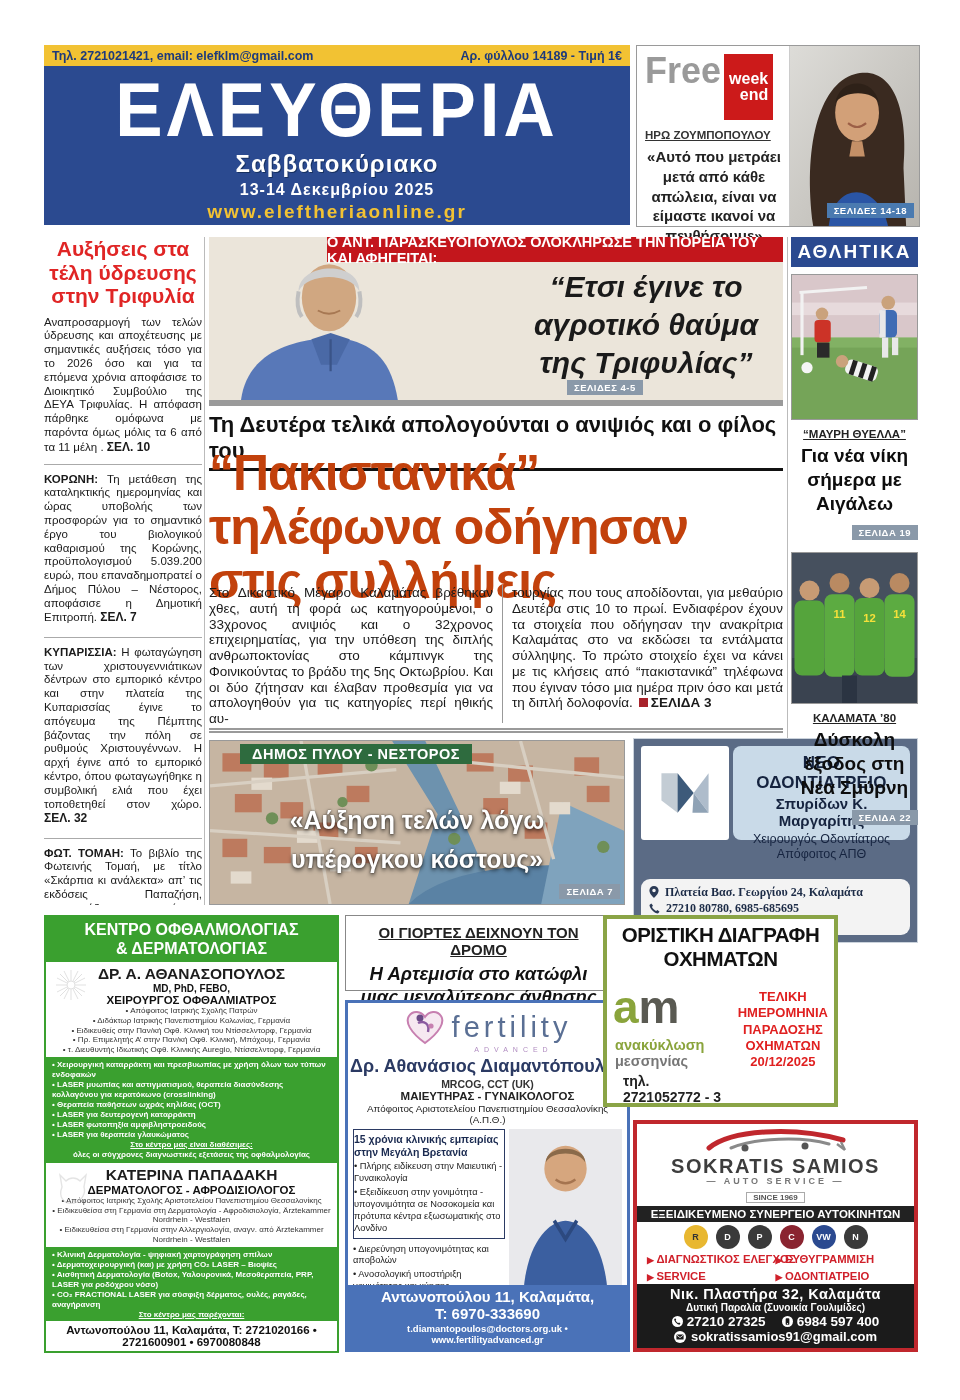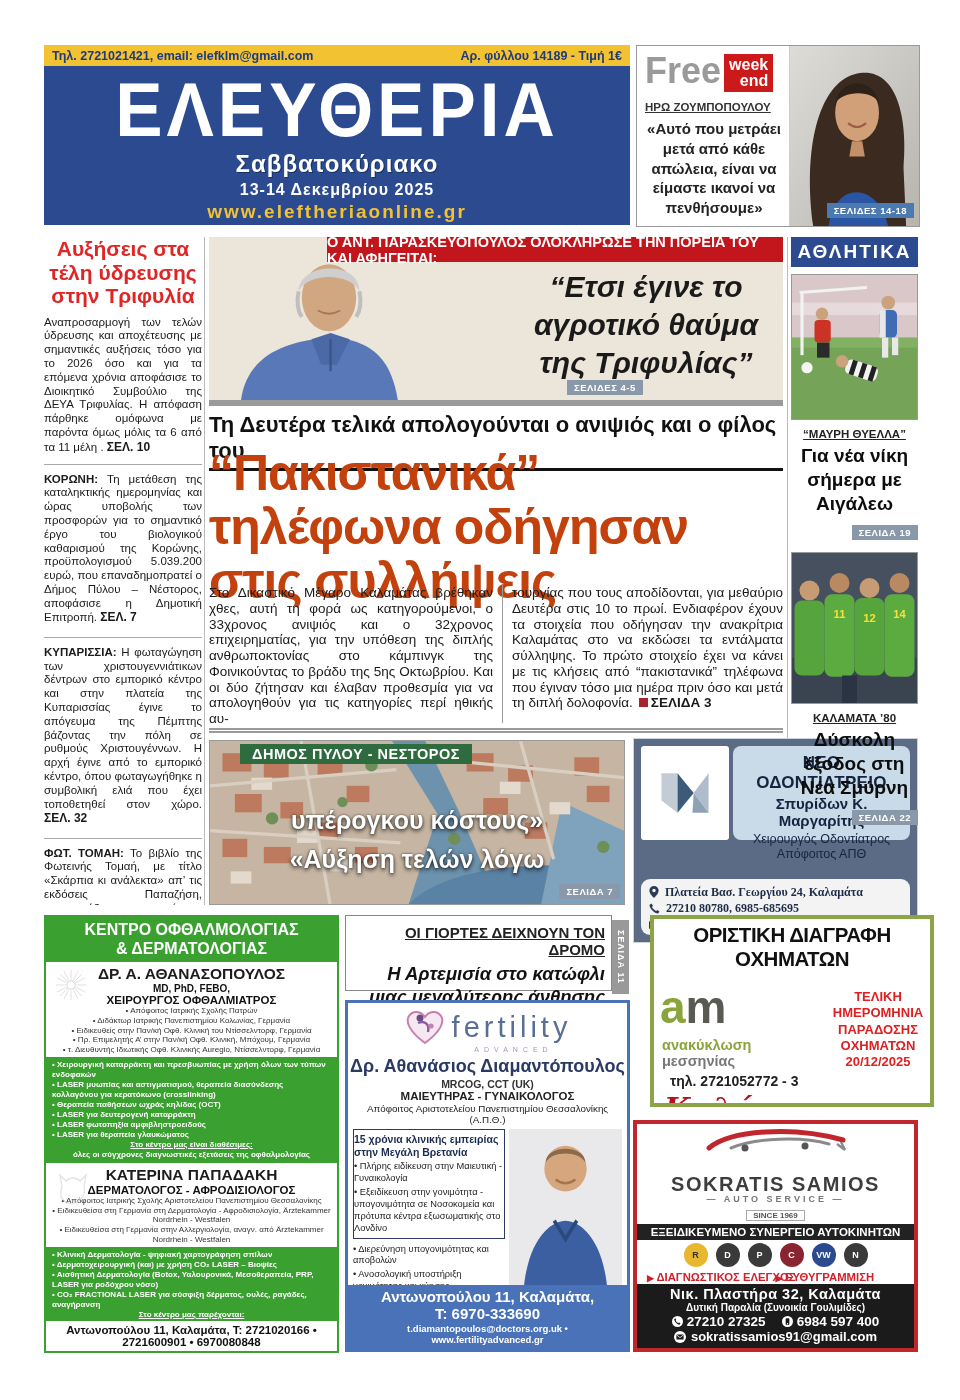--- a/index.html
+++ b/index.html
@@ -15,21 +15,21 @@
              transform:scaleY(1.08);margin-top:4px;}
   .mast-edition{font-size:24px;font-weight:bold;color:#fff;text-shadow:1px 1px 0 #16305f;letter-spacing:1px;}
   .mast-date{font-size:16px;font-weight:bold;color:#fff;margin-top:3px;letter-spacing:1px;}
   .mast-site{font-size:19px;font-weight:bold;color:#f2c233;margin-top:2px;letter-spacing:2px;}
   
   .freewk{left:636px;top:45px;width:282px;height:180px;border:1px solid #9a9a9a;background:#fff;display:flex;}
   .fw-left{width:152px;padding:6px 6px 4px 8px;box-sizing:border-box;}
   .fw-logo{display:flex;align-items:flex-start;}
   .fw-free{font-size:36px;font-weight:bold;color:#9a9a9a;line-height:38px;}
   .fw-box{background:#cc1a1a;color:#fff;font-weight:bold;font-size:16px;line-height:16px;
-          padding:3px 5px;margin-left:3px;margin-top:2px;}
+          padding:17px 5px;margin-left:3px;margin-top:2px;}
   .fw-box .l2{display:block;text-align:right;}
   .fw-author{font-size:11.5px;font-weight:bold;margin-top:9px;text-decoration:underline;color:#333;}
   .fw-quote{font-size:15px;font-weight:bold;line-height:1.32;margin-top:6px;text-align:center;color:#222;}
   .fw-photo{flex:1;position:relative;border-left:1px solid #ccc;}
   .fw-photo svg{width:100%;height:100%;display:block;}
   .badge{background:#8a99a9;color:#fff;font-size:9.5px;font-weight:bold;padding:2px 7px;
          letter-spacing:.5px;display:inline-block;}
   .badge.blue{background:#4a7ab0;}
   .fw-badge{position:absolute;right:5px;bottom:8px;}
   
@@ -99,21 +99,21 @@
   .eye-role{font-size:11.5px;font-weight:bold;}
   .eye-b{font-size:8px;line-height:1.22;color:#333;}
   .eye-band{background:#3aa02f;color:#fff;font-size:8px;font-weight:bold;line-height:1.25;padding:3px 6px;}
   .eye-note{text-align:center;text-decoration:underline;}
   .eye-notec{text-align:center;}
   .eye-foot{position:absolute;left:0;right:0;bottom:0;background:#fff;border-top:2px solid #3aa02f;
             font-size:11.5px;font-weight:bold;text-align:center;padding:3px 1px;color:#111;}
   .eye-ico{position:absolute;left:8px;top:6px;opacity:.55;}
   
   .teaser{left:345px;top:915px;width:267px;height:76px;border:1px solid #888;box-sizing:border-box;
-          text-align:right;padding:8px 6px;background:#fff;}
+          text-align:center;padding:8px 6px;background:#fff;}
   .tz-kick{font-size:15px;font-weight:bold;text-decoration:underline;color:#222;}
   .tz-title{font-size:18.5px;font-weight:bold;font-style:italic;line-height:1.25;margin-top:4px;color:#111;}
   .tz-badge{left:612px;top:920px;width:17px;height:74px;background:#999;color:#fff;font-size:9px;
             font-weight:bold;writing-mode:vertical-rl;display:flex;align-items:center;justify-content:center;
             letter-spacing:1px;}
   
   .fert{left:345px;top:1000px;width:285px;height:352px;border:3px solid #4a72b8;box-sizing:border-box;
         background:#fff;overflow:hidden;}
   .f-logorow{display:flex;align-items:center;justify-content:center;margin-top:5px;}
   .f-word{font-size:29px;color:#5a6f94;letter-spacing:4px;margin-left:6px;}
@@ -128,40 +128,40 @@
   .f-boxtitle{font-size:10.5px;font-weight:bold;color:#1a2a50;line-height:1.25;}
   .f-b{font-size:9.3px;line-height:1.28;color:#222;margin-top:2px;}
   .f-below{margin-top:5px;}
   .f-photo{flex:1;margin-left:4px;}
   .f-photo svg{width:100%;height:168px;display:block;}
   .f-foot{position:absolute;left:0;right:0;bottom:0;background:#4a72b8;color:#fff;text-align:center;padding:3px 2px 4px;}
   .f-f1{font-size:15px;font-weight:bold;}
   .f-f2{font-size:15px;font-weight:bold;}
   .f-f3{font-size:9.5px;font-weight:bold;margin-top:1px;}
   
-  .recy{left:650px;top:915px;width:284px;height:192px;border:4px solid #8aa446;box-sizing:border-box;
+  .recy{left:603px;top:915px;width:235px;height:192px;border:4px solid #8aa446;box-sizing:border-box;
         background:#fff;padding:4px 6px;overflow:hidden;}
   .r-title{font-size:20.5px;font-weight:bold;text-align:center;color:#111;letter-spacing:-.5px;}
   .r-row{display:flex;margin-top:14px;gap:12px;}
   .r-logo{width:160px;}
   .r-am{font-size:46px;font-weight:bold;line-height:44px;display:inline-block;}
   .r-am .a{color:#8aa43c;}
   .r-am .m{color:#5a5a52;}
   .r-brand{display:inline-block;vertical-align:top;margin-top:8px;margin-left:2px;}
   .r-b1{font-size:14.5px;color:#8aa43c;font-weight:bold;}
   .r-b2{font-size:14.5px;color:#777;font-weight:bold;}
   .r-phone{font-size:14px;font-weight:bold;color:#222;margin-top:4px;margin-left:10px;}
   .r-dead{flex:1;text-align:center;color:#e02020;font-weight:bold;font-size:13px;line-height:1.25;margin-top:4px;}
   .r-greet{font-family:"DejaVu Serif", serif;font-style:italic;font-weight:bold;color:#b5121b;
            font-size:30px;margin-top:2px;margin-left:4px;display:flex;align-items:center;}
   
   .sam{left:633px;top:1120px;width:285px;height:232px;border:4px solid #c0272d;box-sizing:border-box;
        background:#fff;overflow:hidden;}
   .s-logo{text-align:center;padding-top:2px;}
-  .s-name{font-size:20px;font-weight:bold;color:#3d3d3d;letter-spacing:1.5px;line-height:20px;margin-top:18px;}
+  .s-name{font-size:20px;font-weight:bold;color:#3d3d3d;letter-spacing:1.5px;line-height:20px;}
   .s-tag{font-size:9px;color:#777;letter-spacing:3px;font-weight:bold;}
   .s-since{font-size:8px;color:#555;border:1px solid #aaa;display:inline-block;padding:0 6px;margin-top:1px;font-weight:bold;}
   .s-bar1{background:#222;color:#fff;text-align:center;font-size:11.5px;font-weight:bold;padding:2px 0;margin-top:2px;}
   .s-brands{display:flex;justify-content:center;gap:8px;padding:3px 0;}
   .s-brand{width:24px;height:24px;border-radius:50%;background:#3a3a3a;color:#fff;font-size:9px;font-weight:bold;
            display:flex;align-items:center;justify-content:center;}
   .s-brand.renault{background:#e8b730;color:#333;}
   .s-brand.vw{background:#2b4a90;}
   .s-brand.citroen{background:#8a2430;}
   .s-svc{display:flex;padding:0 10px;}
@@ -303,22 +303,22 @@
       <g fill="#6f8f58">
           <circle cx="30" cy="38" r="3"></circle>
           <circle cx="78" cy="12" r="3"></circle>
         <circle cx="118" cy="48" r="3"></circle>
           <circle cx="190" cy="52" r="3"></circle>
           <circle cx="64" cy="30" r="2.5"></circle>
         </g>
     </svg>
     <span class="pylos-badge">ΔΗΜΟΣ ΠΥΛΟΥ - ΝΕΣΤΟΡΟΣ</span>
     <div class="pylos-cap">
+      <span style="display:block;">«Αύξηση τελών λόγω</span>
       <span style="display:block;">υπέρογκου κόστους»</span>
-      <span style="display:block;">«Αύξηση τελών λόγω</span>
     </div>
     <span class="badge pylos-page">ΣΕΛΙΔΑ 7</span>
   </div>
 
   <div class="abs dental">
     <div class="d-logo">
       <svg width="62" height="62" viewBox="0 0 100 100">
         <polygon points="12,18 38,18 38,82 12,62" fill="#c3ccd4"></polygon>
         <polygon points="38,18 64,50 38,82" fill="#3d5a7a"></polygon>
         <polygon points="64,50 88,18 88,82 64,50" fill="#aebccb"></polygon>
@@ -580,21 +580,21 @@
     </div>
     <div class="s-svc">
       <div class="s-col">
         <div class="s-item">ΔΙΑΓΝΩΣΤΙΚΟΣ ΕΛΕΓΧΟΣ</div>
         <div class="s-item">SERVICE</div>
         <div class="s-item">ΠΡΟΓΡΑΜΜΑΤΙΣΜΟΣ</div>
         <div class="s-item">ΕΛΑΣΤΙΚΑ</div>
       </div>
       <div class="s-col">
         <div class="s-item">ΕΥΘΥΓΡΑΜΜΙΣΗ</div>
-        <div class="s-item">ΕΞΕΙΔΙΚΕΥΜΕΝΟ</div>
+        <div class="s-item">ΟΔΟΝΤΙΑΤΡΕΙΟ</div>
         <div class="s-item">ΒΑΦΕΙΟ - ΦΑΝΟΠΟΙΕΙΟ</div>
         <div class="s-item">ΚΛΙΜΑΤΙΣΜΟΣ Α/C</div>
       </div>
     </div>
     <div class="s-bar2">ΕΜΠΟΡΙΟ ΑΥΤΟΚΙΝΗΤΩΝ ΚΑΙ ΑΝΤΑΛΛΑΚΤΙΚΩΝ</div>
     <div class="s-foot">
       <div class="s-addr">Νικ. Πλαστήρα 32, Καλαμάτα</div>
       <div class="s-area">Δυτική Παραλία (Συνοικία Γουλιμίδες)</div>
       <div class="s-phones">
         <span>

